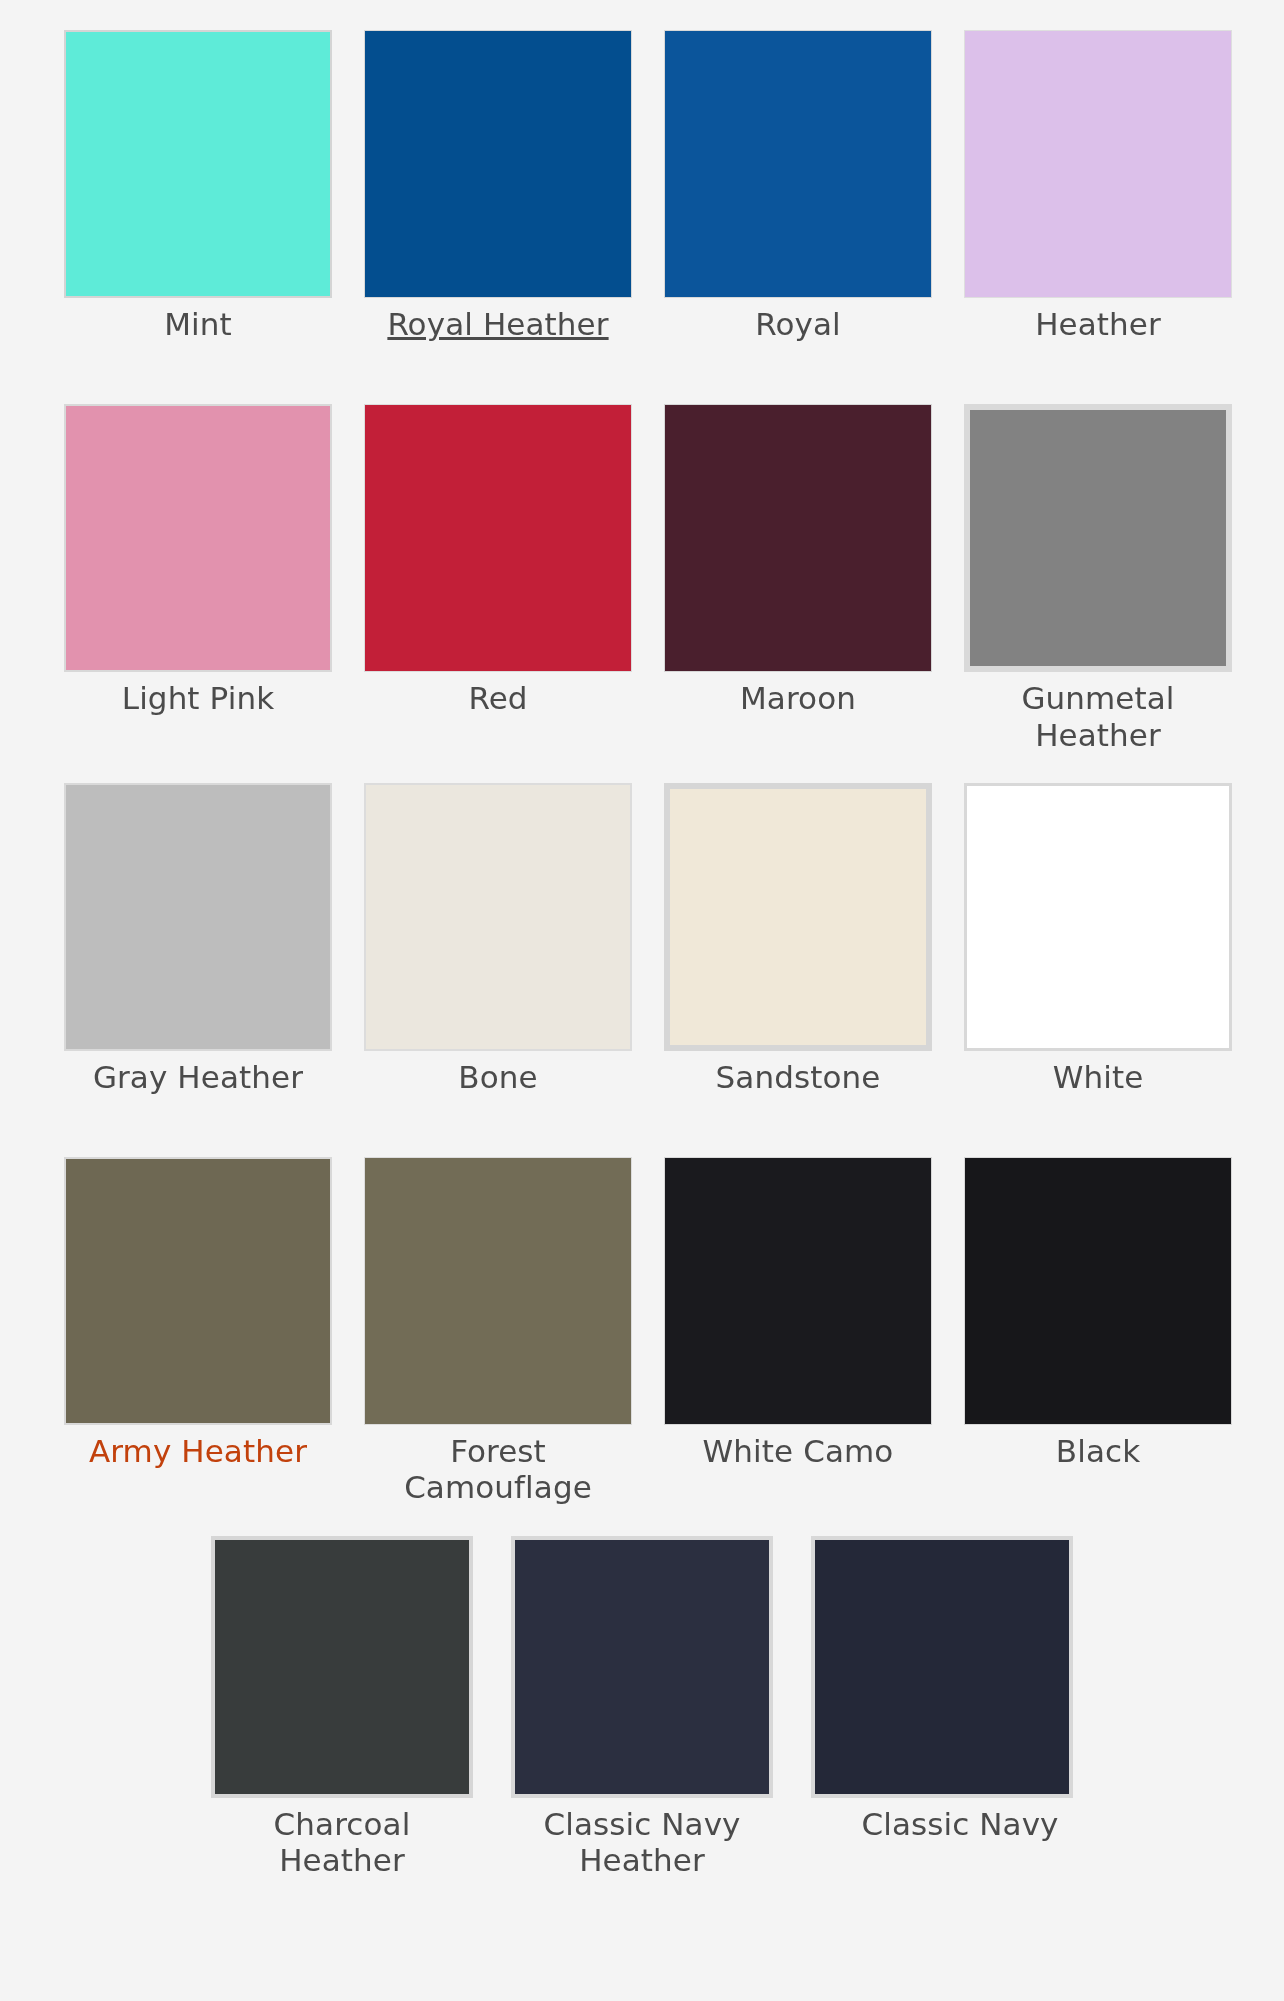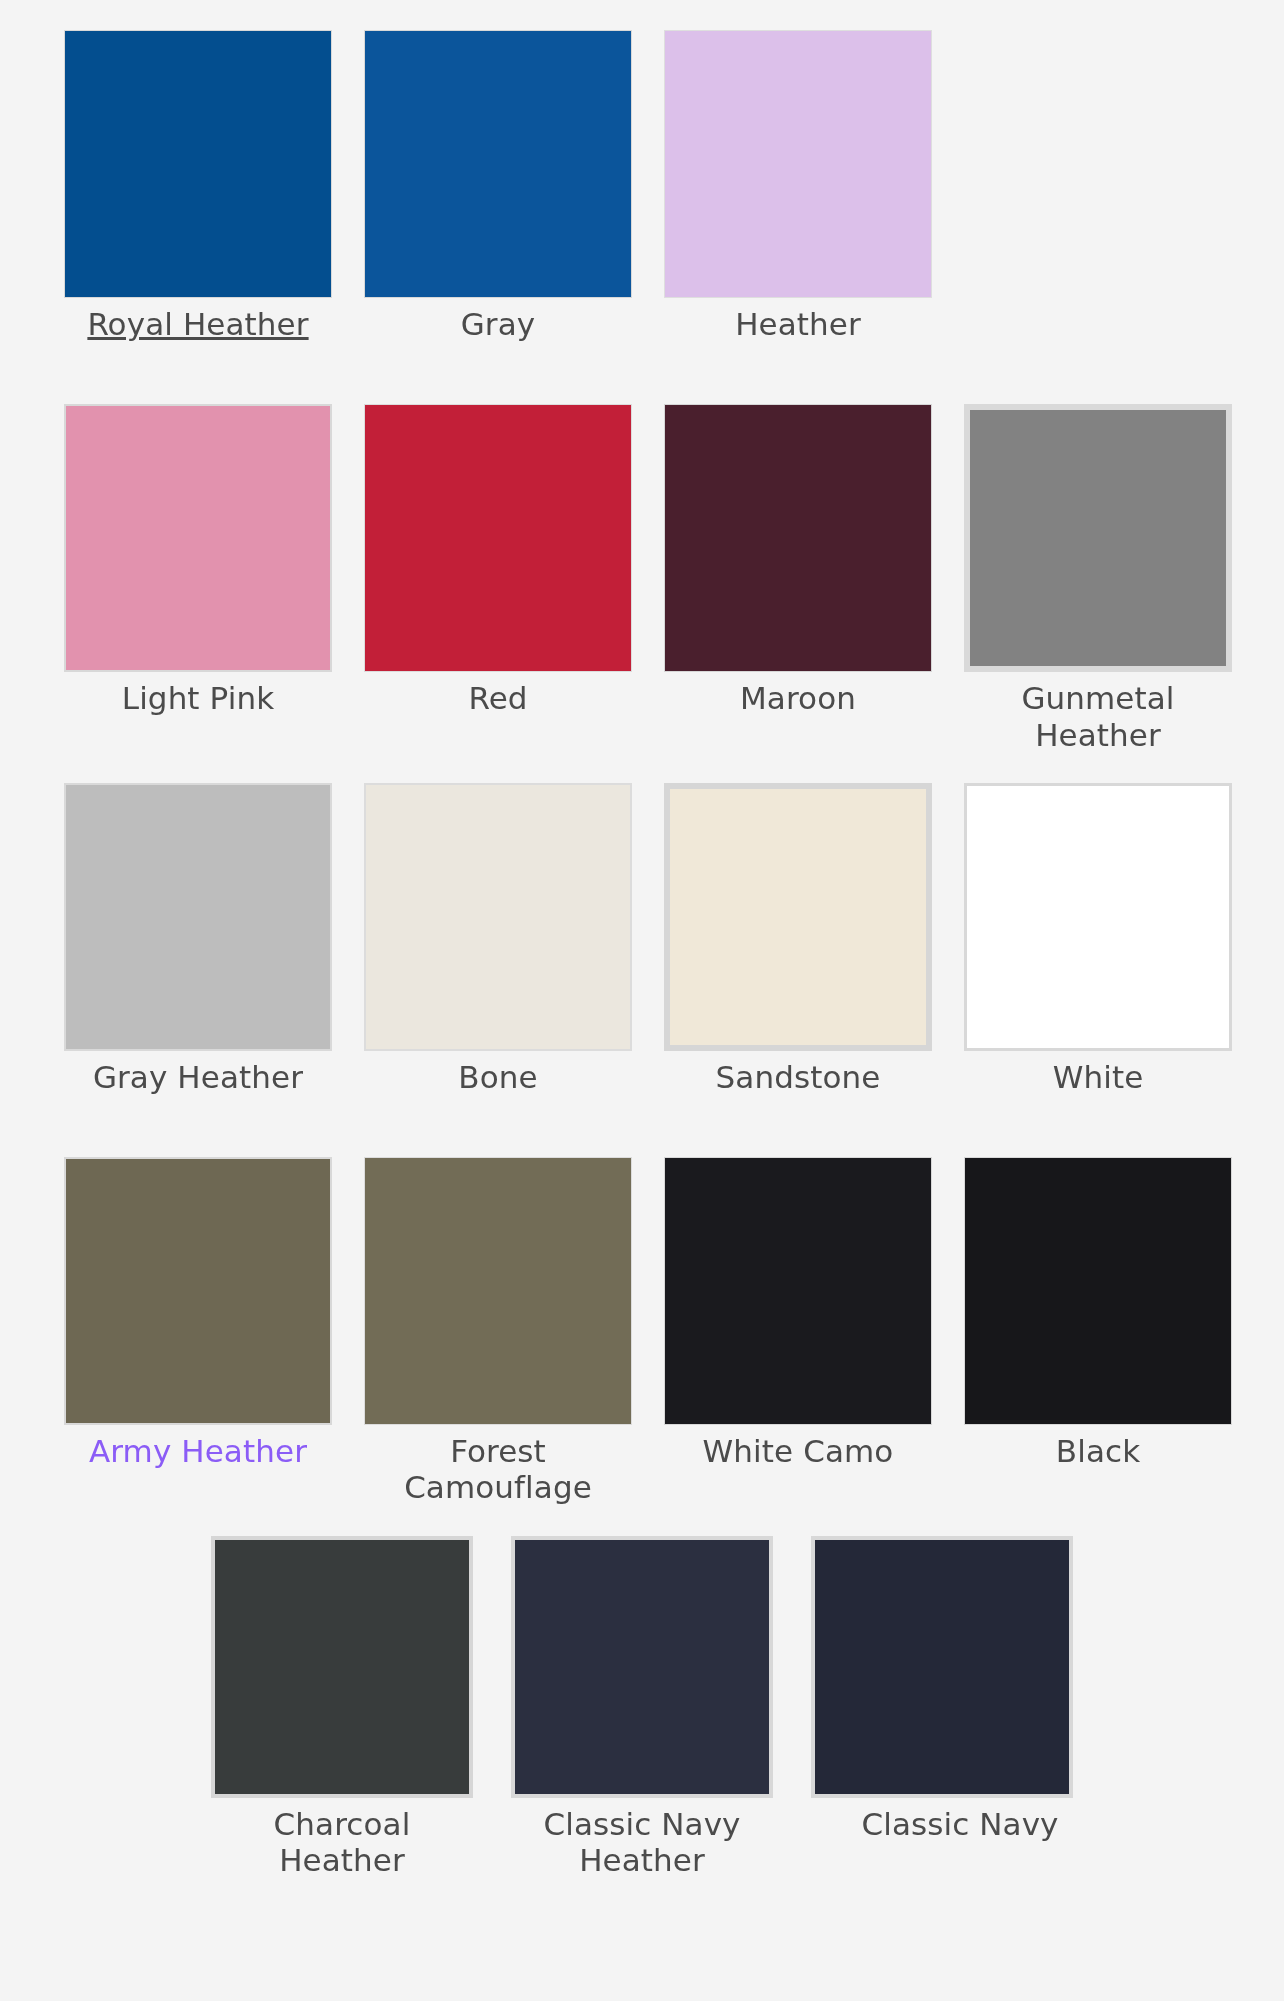--- a/index.html
+++ b/index.html
@@ -70,26 +70,30 @@
   .row-gap-3 { height: 62px; }
   .row-gap-4 { height: 30px; }
 </style>
 </head>
 <body style="background: rgb(244, 244, 244);">
 
 <div id="swatch-grid">
 
   <div class="swatch-row">
     <div class="swatch-cell">
+      <div class="swatch-chip" style="background-color: rgb(94, 235, 216); border: 2px solid rgb(212, 212, 212);"></div>
+      <div class="swatch-label" style="color: rgb(75, 75, 75);">Mint</div>
+    </div>
+    <div class="swatch-cell">
       <div class="swatch-chip" style="background-color: rgb(3, 78, 143); border: 1px solid rgb(216, 216, 216);"></div>
       <div class="swatch-label" style="color: rgb(75, 75, 75); text-decoration: underline;">Royal Heather</div>
     </div>
     <div class="swatch-cell">
       <div class="swatch-chip" style="background-color: rgb(11, 85, 155); border: 1px solid rgb(216, 216, 216);"></div>
-      <div class="swatch-label" style="color: rgb(75, 75, 75);">Gray</div>
+      <div class="swatch-label" style="color: rgb(75, 75, 75);">Royal</div>
     </div>
     <div class="swatch-cell">
       <div class="swatch-chip" style="background-color: rgb(220, 192, 234); border: 1px solid rgb(222, 222, 222);"></div>
       <div class="swatch-label" style="color: rgb(75, 75, 75);">Heather</div>
     </div>
   </div>
 
   <div class="row-gap-1"></div>
 
   <div class="swatch-row">
@@ -130,21 +134,21 @@
       <div class="swatch-chip" style="background-color: rgb(255, 255, 255); border: 3px solid rgb(216, 216, 216);"></div>
       <div class="swatch-label" style="color: rgb(75, 75, 75);">White</div>
     </div>
   </div>
 
   <div class="row-gap-3"></div>
 
   <div class="swatch-row">
     <div class="swatch-cell">
       <div class="swatch-chip" style="background-color: rgb(110, 104, 83); border: 2px solid rgb(216, 216, 216);"></div>
-      <div class="swatch-label" style="color: #8b5cf6;">Army Heather</div>
+      <div class="swatch-label" style="color: #c2410c;">Army Heather</div>
     </div>
     <div class="swatch-cell">
       <div class="swatch-chip" style="background-color: rgb(114, 108, 86); border: 1px solid rgb(220, 220, 220);"></div>
       <div class="swatch-label" style="color: rgb(75, 75, 75);">Forest Camouflage</div>
     </div>
     <div class="swatch-cell">
       <div class="swatch-chip" style="background-color: rgb(26, 26, 30); border: 1px solid rgb(216, 216, 216);"></div>
       <div class="swatch-label" style="color: rgb(75, 75, 75);">White Camo</div>
     </div>
     <div class="swatch-cell">

